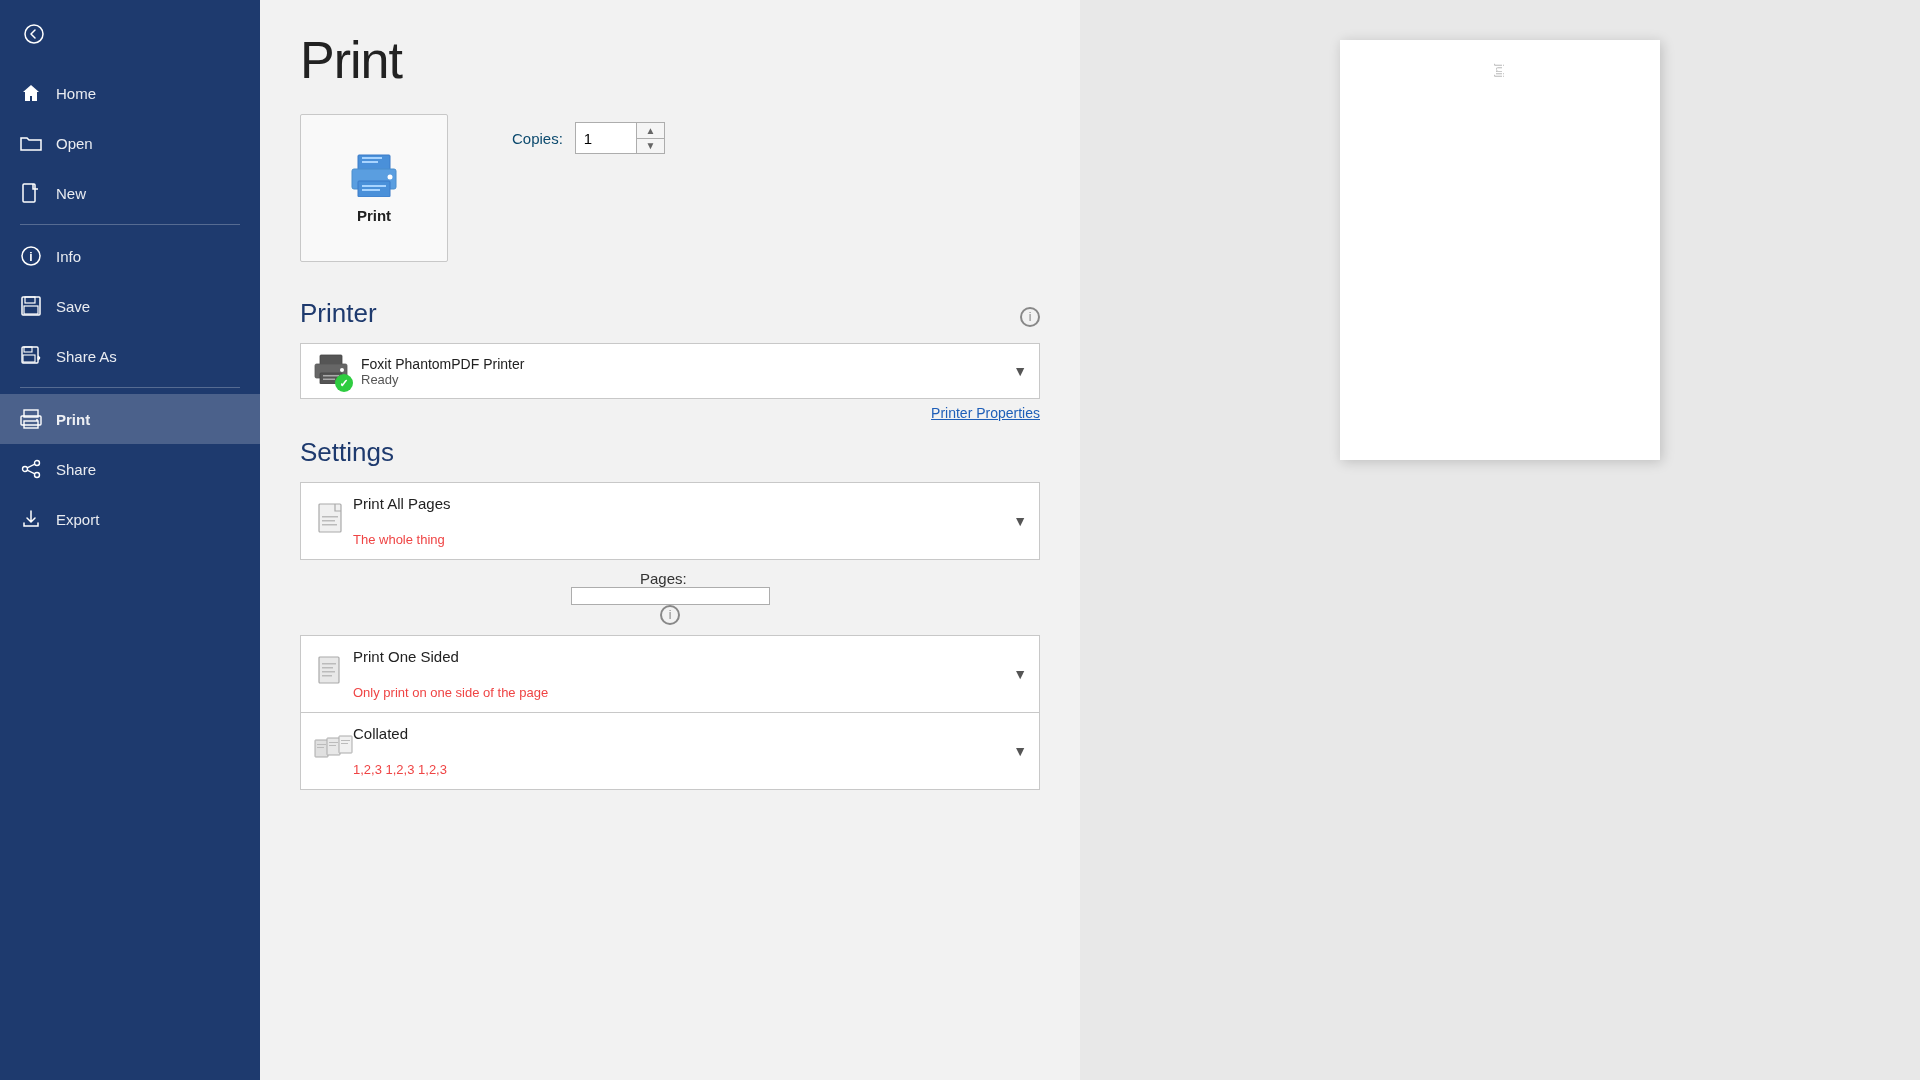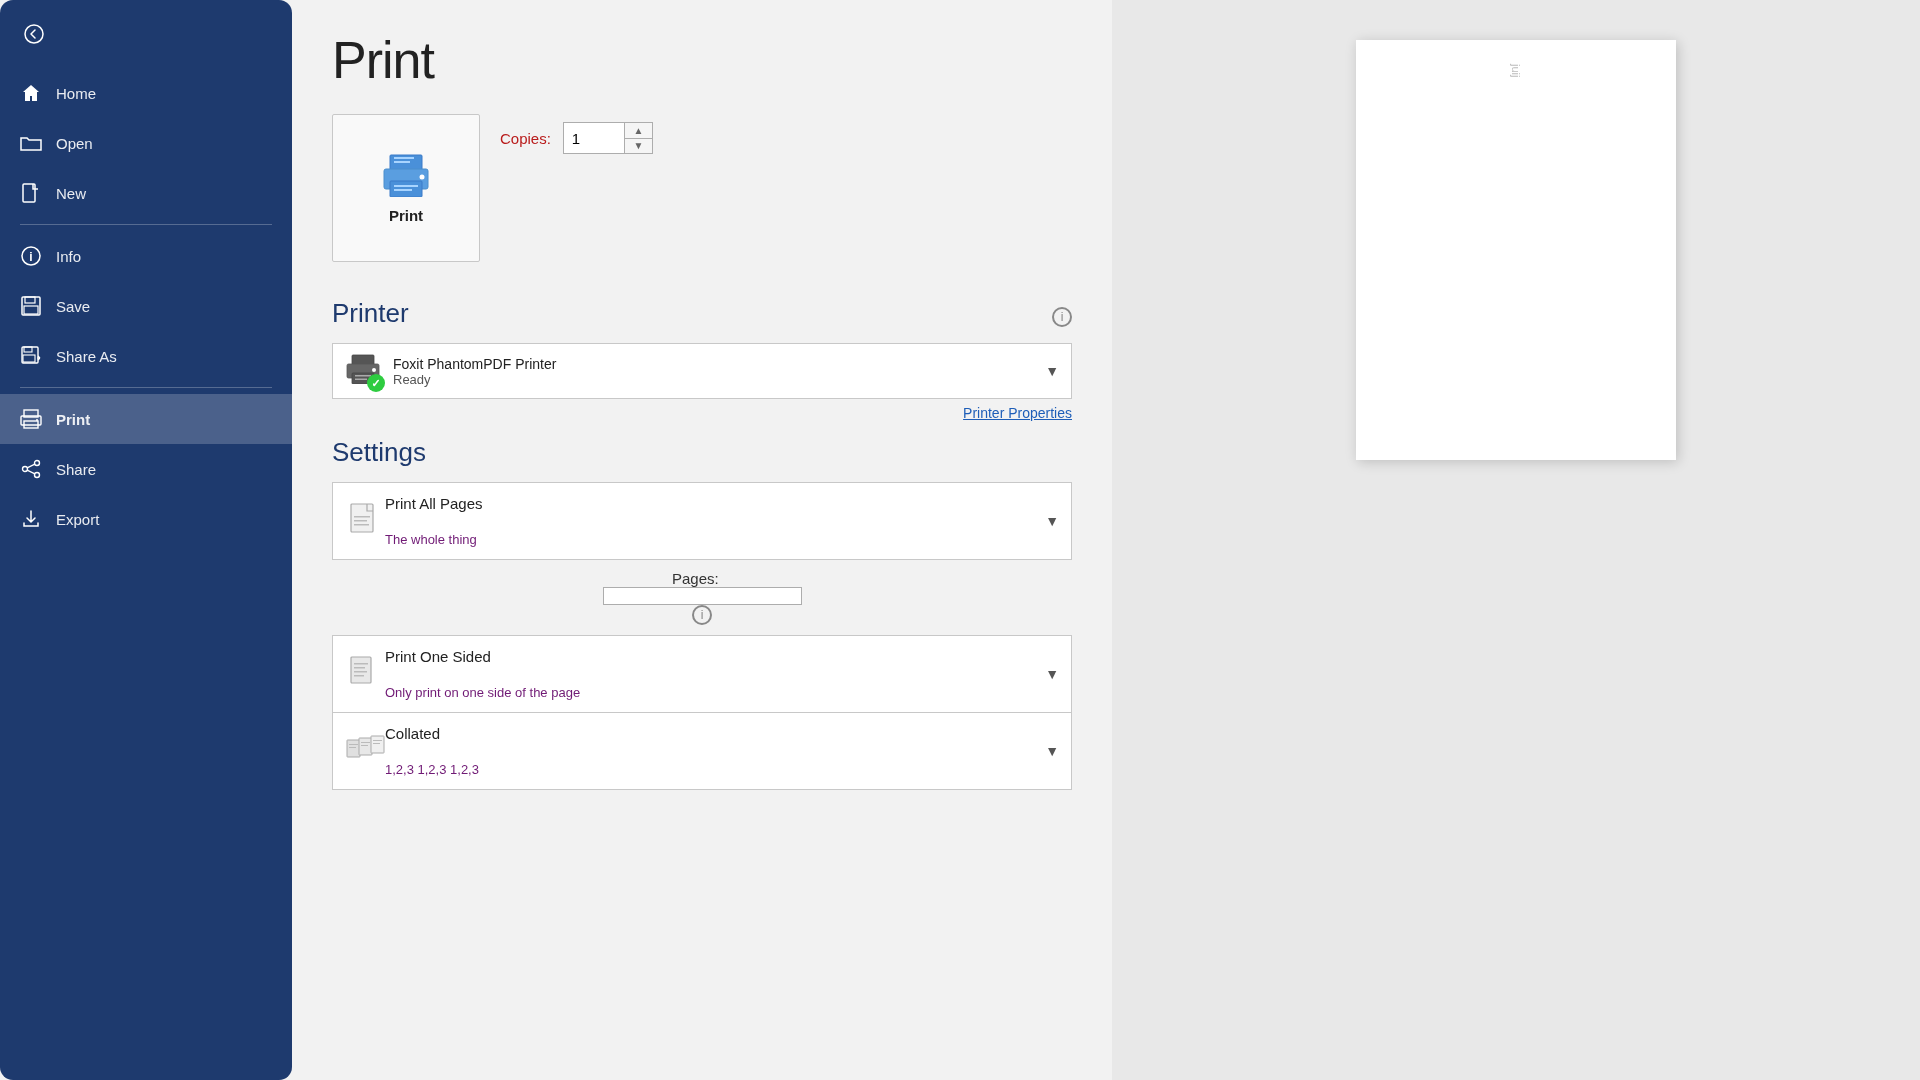--- a/index.html
+++ b/index.html
@@ -1,27 +1,26 @@
 <!DOCTYPE html>
 <html><head>
   <meta charset="utf-8">
   <style>
     * { margin: 0; padding: 0; box-sizing: border-box; }
     body { width: 1920px; height: 1080px; display: flex; font-family: 'Segoe UI', Arial, sans-serif; overflow: hidden; background: #f2f2f2; }
 
     
     .sidebar {
-      width: 292px;
+      width: 260px;
       min-height: 1080px;
       background: #1e3a6e;
       display: flex;
       flex-direction: column;
       color: white;
       flex-shrink: 0;
-      border-radius: 13px;
     }
 
     .sidebar-back {
       width: 48px;
       height: 48px;
       display: flex;
       align-items: center;
       justify-content: center;
       margin: 10px 0 10px 10px;
       cursor: pointer;
@@ -104,21 +103,21 @@
       color: #222;
       border-radius: 2px;
     }
 
     .copies-section {
       display: flex;
       align-items: center;
       gap: 12px;
       margin-top: 8px;
     }
-    .copies-label { font-size: 15px; color: #b91c1c; }
+    .copies-label { font-size: 15px; color: #0c4a6e; margin-left: 44px; }
     .copies-input-wrap {
       display: flex;
       align-items: center;
       border: 1px solid #adadad;
       background: white;
       width: 90px;
       height: 32px;
     }
     .copies-input {
       border: none;
@@ -219,21 +218,21 @@
       padding: 12px 12px;
       cursor: pointer;
       margin-bottom: 0;
     }
     .settings-row + .settings-row {
       border-top: none;
     }
 
     .setting-text-group { flex: 1; }
     .setting-title { font-size: 15px; color: #222; font-weight: 500; }
-    .setting-sub { font-size: 13px; color: #701a75; margin-top: 20px; }
+    .setting-sub { font-size: 13px; color: #ef4444; margin-top: 20px; }
 
     .setting-icon {
       width: 40px;
       height: 40px;
       display: flex;
       align-items: center;
       justify-content: center;
       flex-shrink: 0;
     }
 

